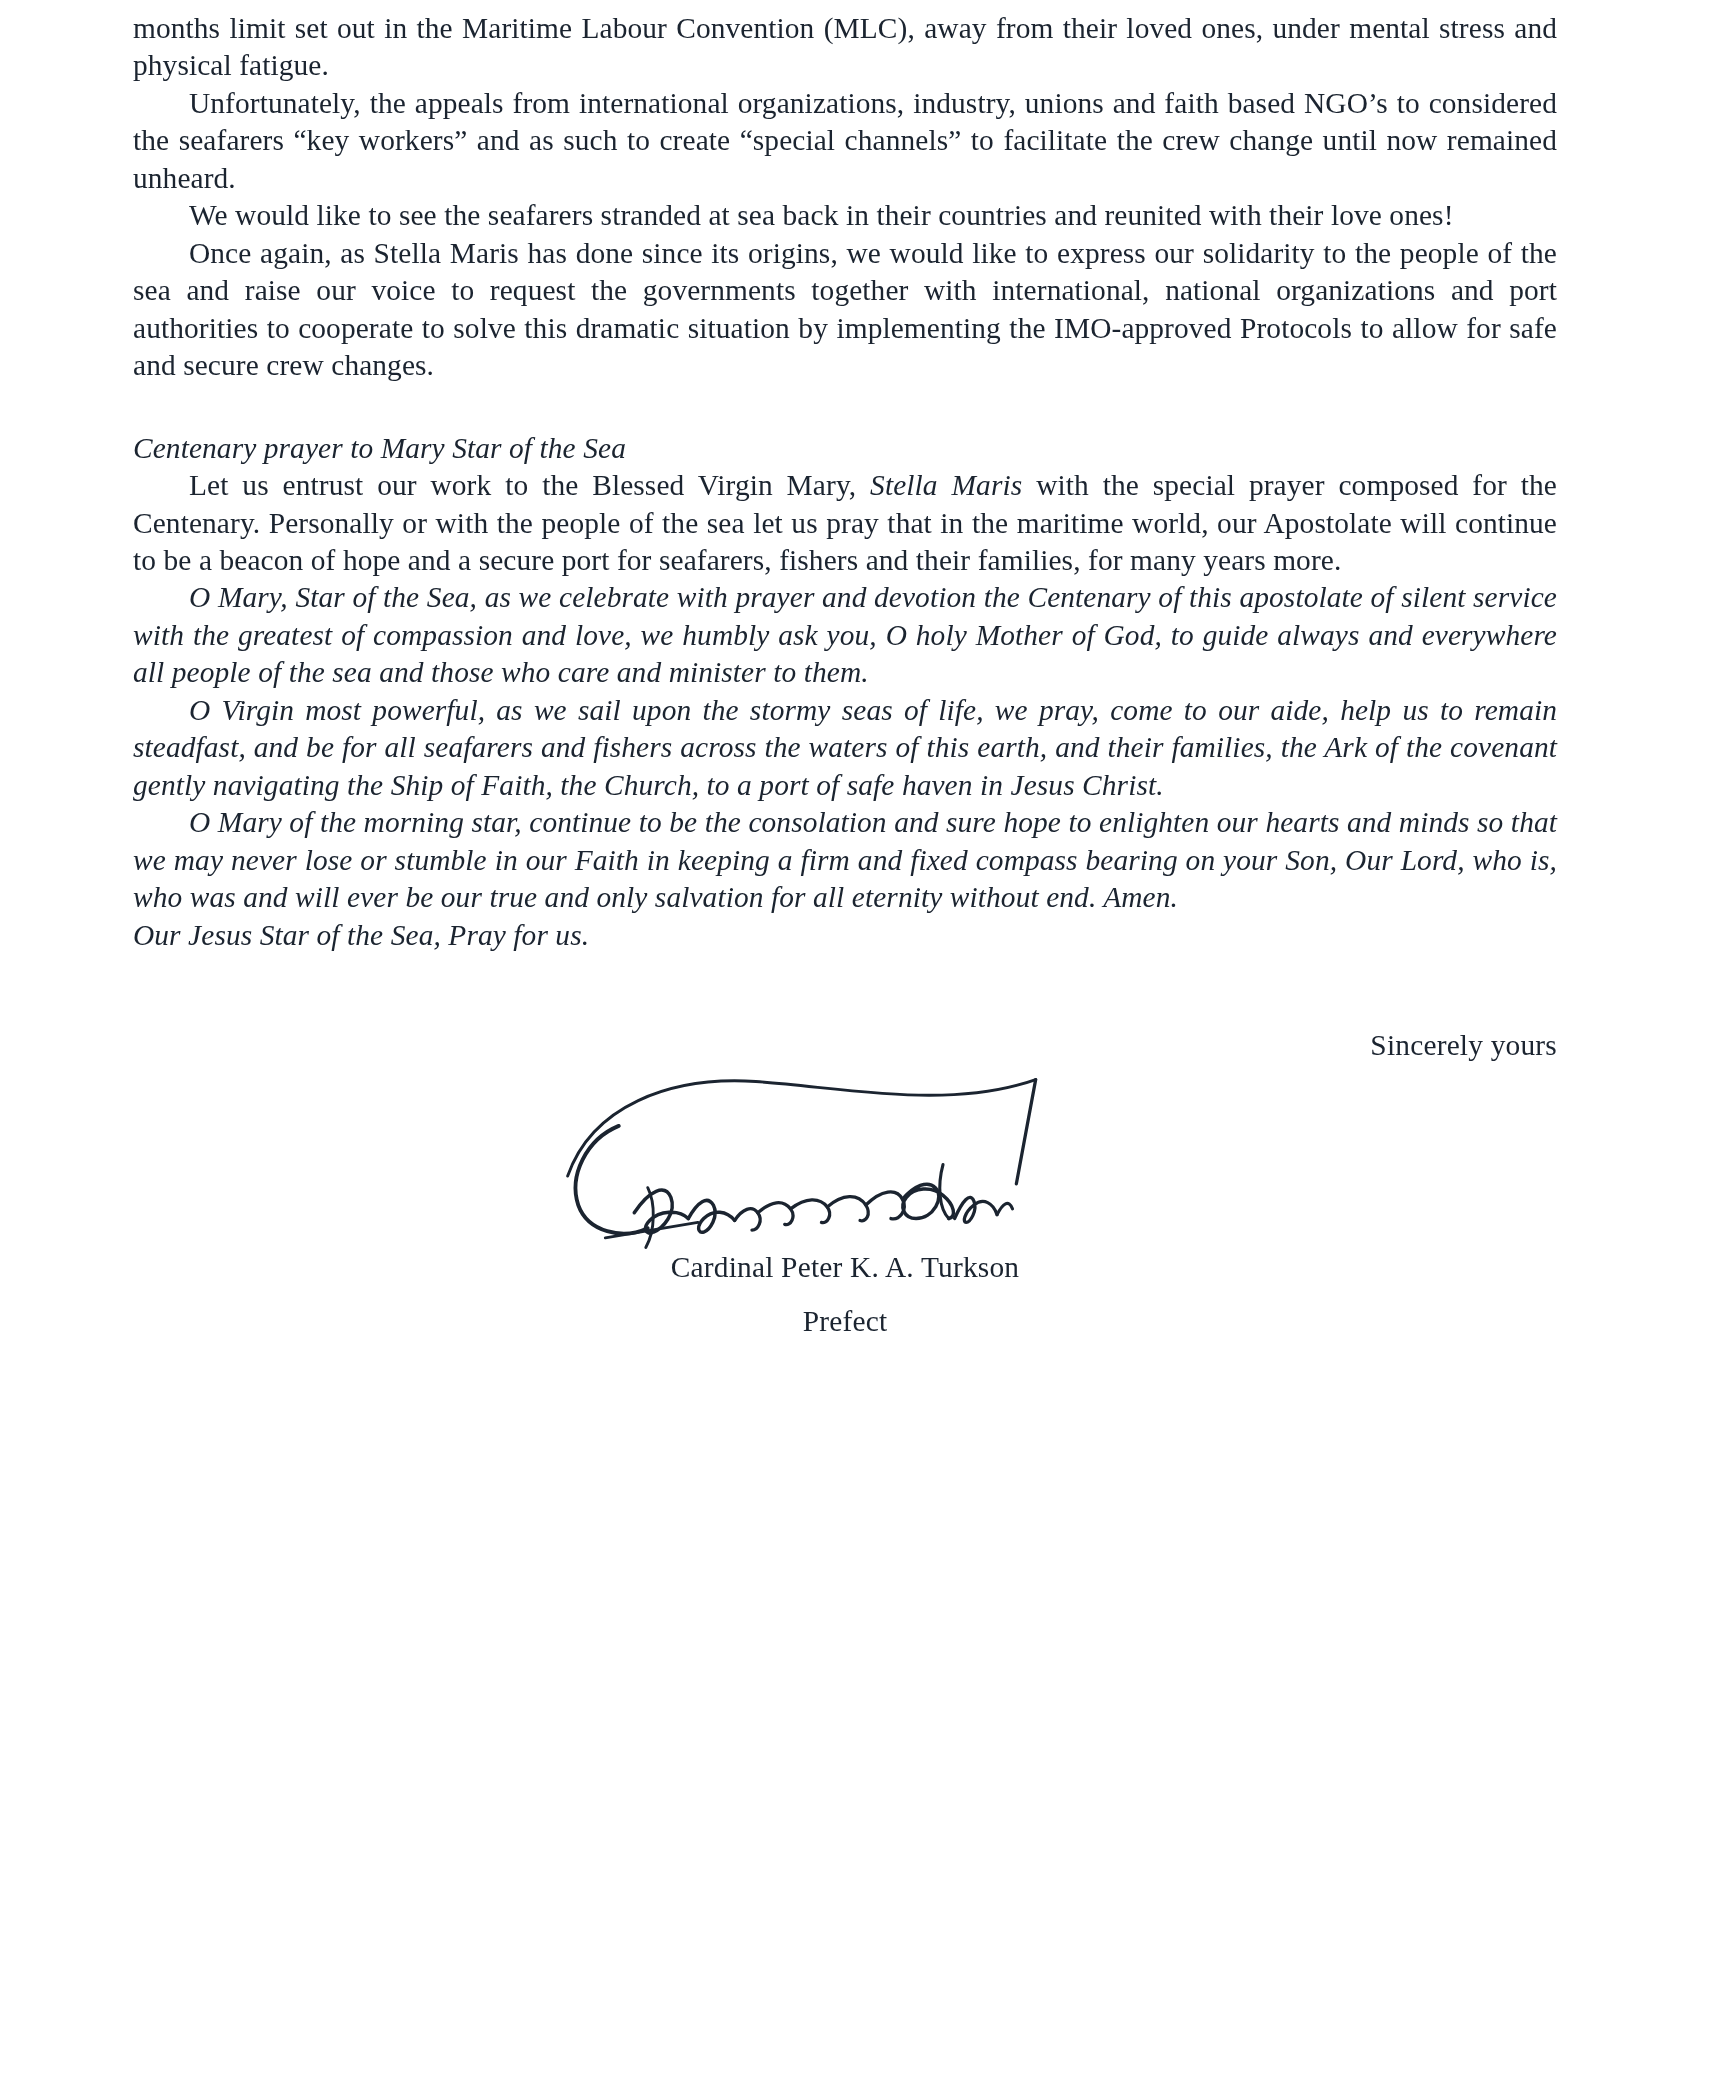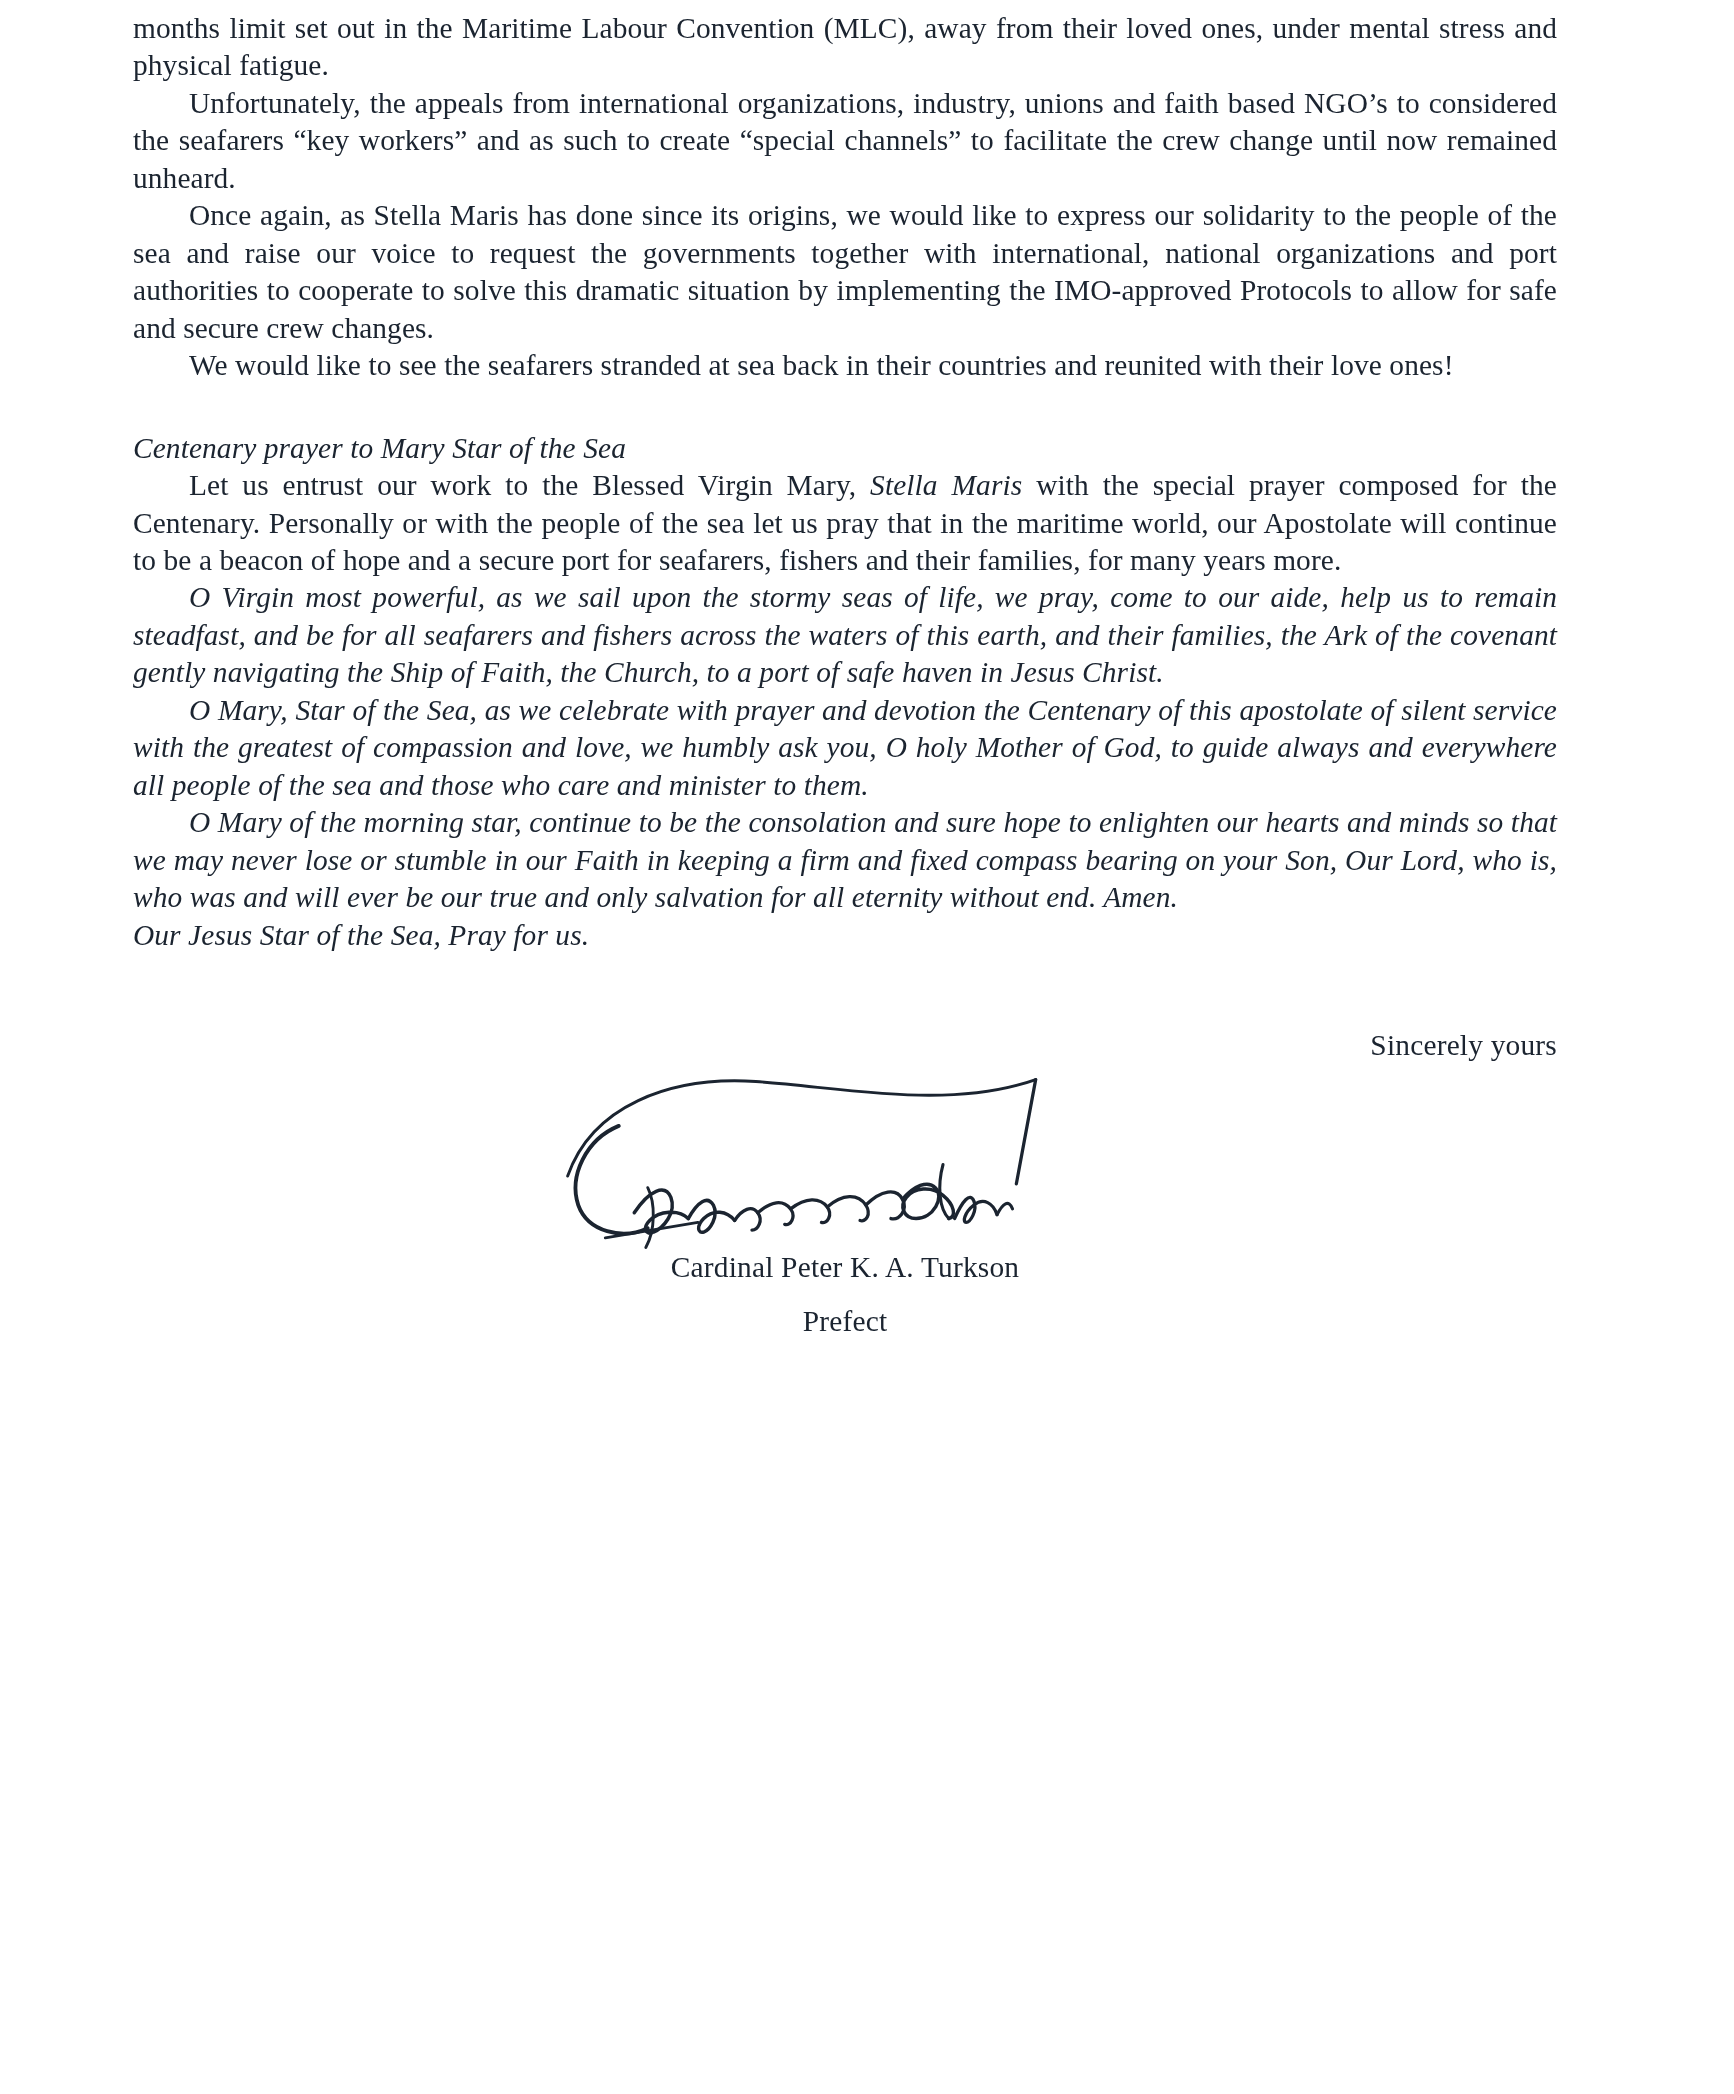--- a/index.html
+++ b/index.html
@@ -81,31 +81,31 @@
 <body>
 
 <div class="page">
 
   <div class="body-text">
 
     <p>months limit set out in the Maritime Labour Convention (MLC), away from their loved ones, under mental stress and physical fatigue.</p>
 
     <p class="indent">Unfortunately, the appeals from international organizations, industry, unions and faith based NGO’s to considered the seafarers “key workers” and as such to create “special channels” to facilitate the crew change until now remained unheard.</p>
 
+    <p class="indent">We would like to see the seafarers stranded at sea back in their countries and reunited with their love ones!</p>
+
     <p class="indent">Once again, as Stella Maris has done since its origins, we would like to express our solidarity to the people of the sea and raise our voice to request the governments together with international, national organizations and port authorities to cooperate to solve this dramatic situation by implementing the IMO-approved Protocols to allow for safe and secure crew changes.</p>
-
-    <p class="indent">We would like to see the seafarers stranded at sea back in their countries and reunited with their love ones!</p>
 
     <p class="prayer-heading">Centenary prayer to Mary Star of the Sea</p>
 
     <p class="indent"><span>Let us entrust our work to the Blessed Virgin Mary, </span><span class="nowrap-em">Stella Maris</span><span> with the special prayer composed for the Centenary. Personally or with the people of the sea let us pray that in the maritime world, our Apostolate will continue to be a beacon of hope and a secure port for seafarers, fishers and their families, for many years more.</span></p>
 
+    <p class="indent italic">O Mary, Star of the Sea, as we celebrate with prayer and devotion the Centenary of this apostolate of silent service with the greatest of compassion and love, we humbly ask you, O holy Mother of God, to guide always and everywhere all people of the sea and those who care and minister to them.</p>
+
     <p class="indent italic">O Virgin most powerful, as we sail upon the stormy seas of life, we pray, come to our aide, help us to remain steadfast, and be for all seafarers and fishers across the waters of this earth, and their families, the Ark of the covenant gently navigating the Ship of Faith, the Church, to a port of safe haven in Jesus Christ.</p>
-
-    <p class="indent italic">O Mary, Star of the Sea, as we celebrate with prayer and devotion the Centenary of this apostolate of silent service with the greatest of compassion and love, we humbly ask you, O holy Mother of God, to guide always and everywhere all people of the sea and those who care and minister to them.</p>
 
     <p class="indent italic">O Mary of the morning star, continue to be the consolation and sure hope to enlighten our hearts and minds so that we may never lose or stumble in our Faith in keeping a firm and fixed compass bearing on your Son, Our Lord, who is, who was and will ever be our true and only salvation for all eternity without end. Amen.</p>
 
     <p class="italic">Our Jesus Star of the Sea, Pray for us.</p>
 
   </div>
 
   <div class="signature-block">
     <div class="sincerely">Sincerely yours</div>
 

